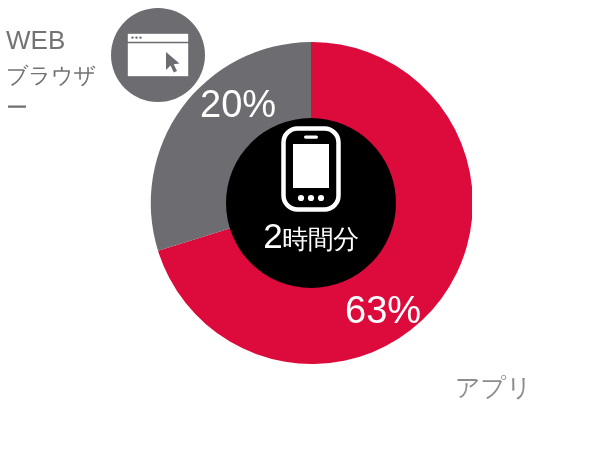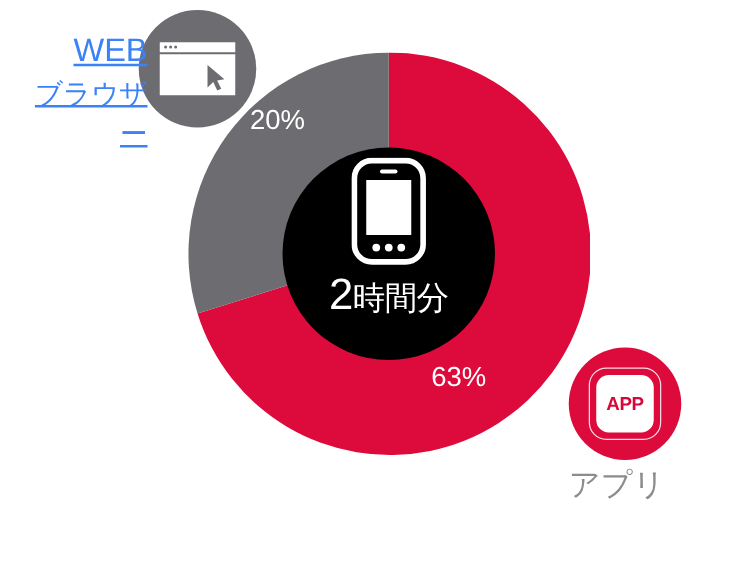--- a/index.html
+++ b/index.html
@@ -67,21 +67,21 @@
   .time-unit {
     font-size: 26px;
     font-weight: 400;
     font-family: "DejaVu Sans", sans-serif;
   }
 
   
   .pct {
     position: absolute;
     color: #ffffff;
-    font-size: 22px;
+    font-size: 38px;
     font-weight: 400;
     line-height: 1;
     letter-spacing: 0px;
     white-space: nowrap;
     pointer-events: none;
   }
   .pct-web { left: 200px; top: 85px; }
   .pct-app { left: 345px; top: 291px; }
 
   
@@ -135,25 +135,24 @@
     letter-spacing: -0.3px;
     line-height: 1;
   }
 
   
   .label-web {
     position: absolute;
     left: 6px;
     top: 22px;
     width: 112px;
-    text-align: right;
-    color: #3b82f6;
+    text-align: left;
+    color: #737373;
     line-height: 1.45;
     font-family: "DejaVu Sans", sans-serif;
-    text-decoration: underline;
   }
   .label-web .l1 { font-size: 26px; font-family: "Liberation Sans", sans-serif; display: block; }
   .label-web .l2 { font-size: 22px; display: block; }
 
   .label-app {
     position: absolute;
     left: 455px;
     top: 374px;
     width: 90px;
     text-align: left;
@@ -209,23 +208,16 @@
       <circle cx="14.5" cy="5.6" r="1.2" fill="#6c6c71"></circle>
       <path d="M 40 20 L 40 38 L 44.6 33.6 L 47.8 40.4 L 51 38.9 L 47.7 32.3 L 53.5 31.4 Z" fill="#6c6c71"></path>
     </svg>
   </div>
 
   <div class="label-web">
     <span class="l1">WEB</span>
     <span class="l2">ブラウザー</span>
   </div>
 
-  <div class="badge badge-app">
-    <div class="app-ring">
-      <div class="app-tile">
-        <span class="app-text">APP</span>
-      </div>
-    </div>
-  </div>
 
   <div class="label-app">アプリ</div>
 
 </div>
 
 </body></html>

